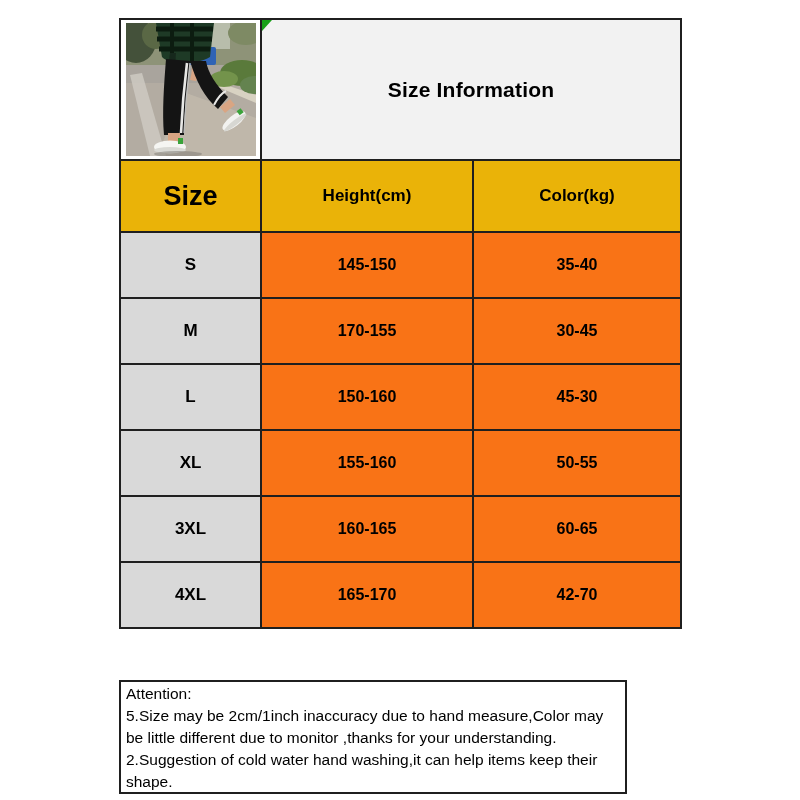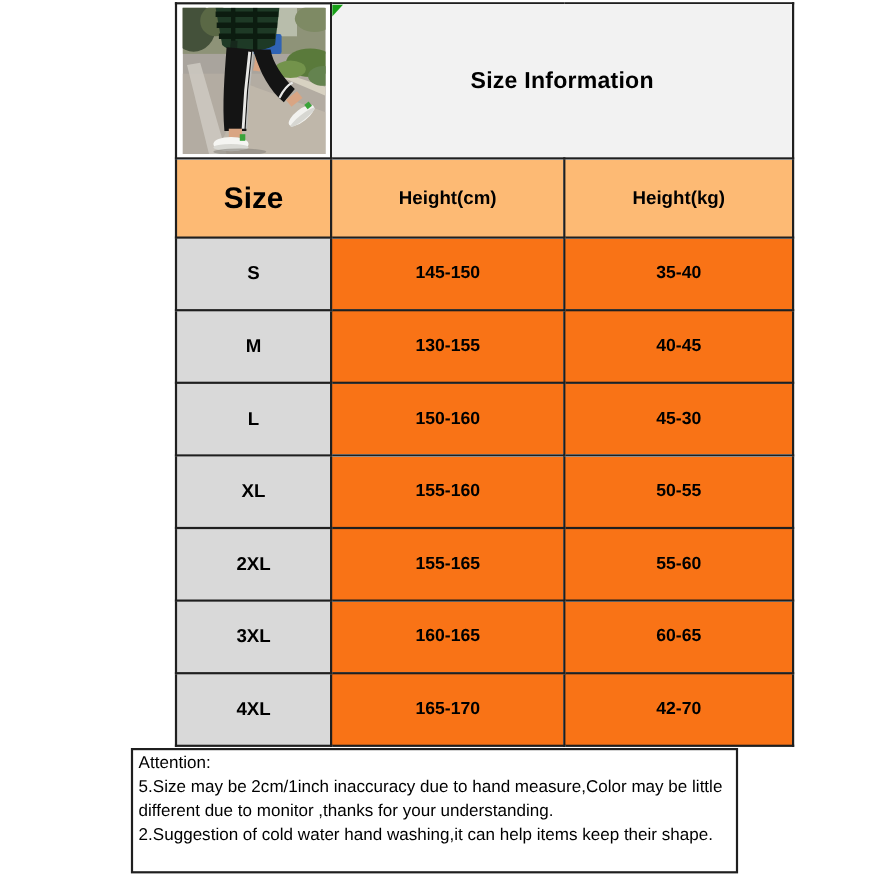--- a/index.html
+++ b/index.html
@@ -1,41 +1,41 @@
 <!DOCTYPE html>
 <html><head>
 <meta charset="utf-8">
 <style>
   html,body{margin:0;padding:0;background:#ffffff;}
   body{width:800px;height:800px;position:relative;overflow:hidden;
        font-family:"Liberation Sans",sans-serif;color:#000;}
 
   
-  .grid{position:absolute;left:119px;top:2px;width:561px;
-        table-layout:fixed;border-collapse:collapse;margin-left:40px;}
+  .grid{position:absolute;left:119px;top:18px;width:561px;
+        table-layout:fixed;border-collapse:collapse;}
   .grid td,.grid th{border:2px solid #1f1f1f;text-align:center;
         vertical-align:middle;padding:0;overflow:hidden;}
   col.c1{width:141px;} col.c2{width:212px;} col.c3{width:208px;}
 
   .photo-cell{background:#ffffff;height:139px;}
   .photo-frame{width:130px;height:133px;margin:0 auto;display:block;}
 
   .title-cell{background:#f2f2f2;position:relative;
         font-size:21px;font-weight:bold;letter-spacing:0.2px;}
   .flag{position:absolute;left:0;top:0;width:0;height:0;
         border-top:11px solid #18a018;border-right:10px solid transparent;}
 
-  .r-head th{height:70px;background:#fdba74;font-size:17px;font-weight:bold;}
+  .r-head th{height:70px;background:#eab308;font-size:17px;font-weight:bold;}
   .r-head th.size-head{font-size:27px;}
 
   .r-data td{height:64px;background:#f97316;font-size:16px;font-weight:bold;}
   .r-data td.size-col{background:#d9d9d9;font-size:17px;}
 
   
-  .attention{position:absolute;left:119px;top:680px;width:552px;height:114px;
+  .attention{position:absolute;left:119px;top:680px;width:508px;height:114px;
         box-sizing:border-box;border:2px solid #1f1f1f;background:#ffffff;
         padding:1px 2px 0 5px;font-size:15.5px;line-height:22px;text-align:left;}
 </style>
 </head>
 <body>
 
 <table class="grid">
   <colgroup>
       <col class="c1">
       <col class="c2">
@@ -99,47 +99,42 @@
       </td>
       <td class="title-cell" colspan="2">
         <span class="flag"></span>
         <span>Size Information</span>
       </td>
     </tr>
 
     <tr class="r-head">
       <th class="size-head">Size</th>
       <th>Height(cm)</th>
-      <th>Height(kg)</th>
+      <th>Color(kg)</th>
     </tr>
 
     <tr class="r-data">
       <td class="size-col">S</td>
       <td>145-150</td>
       <td>35-40</td>
     </tr>
     <tr class="r-data">
       <td class="size-col">M</td>
-      <td>130-155</td>
-      <td>40-45</td>
+      <td>170-155</td>
+      <td>30-45</td>
     </tr>
     <tr class="r-data">
       <td class="size-col">L</td>
       <td>150-160</td>
       <td>45-30</td>
     </tr>
     <tr class="r-data">
       <td class="size-col">XL</td>
       <td>155-160</td>
       <td>50-55</td>
-    </tr>
-    <tr class="r-data">
-      <td class="size-col">2XL</td>
-      <td>155-165</td>
-      <td>55-60</td>
     </tr>
     <tr class="r-data">
       <td class="size-col">3XL</td>
       <td>160-165</td>
       <td>60-65</td>
     </tr>
     <tr class="r-data">
       <td class="size-col">4XL</td>
       <td>165-170</td>
       <td>42-70</td>

